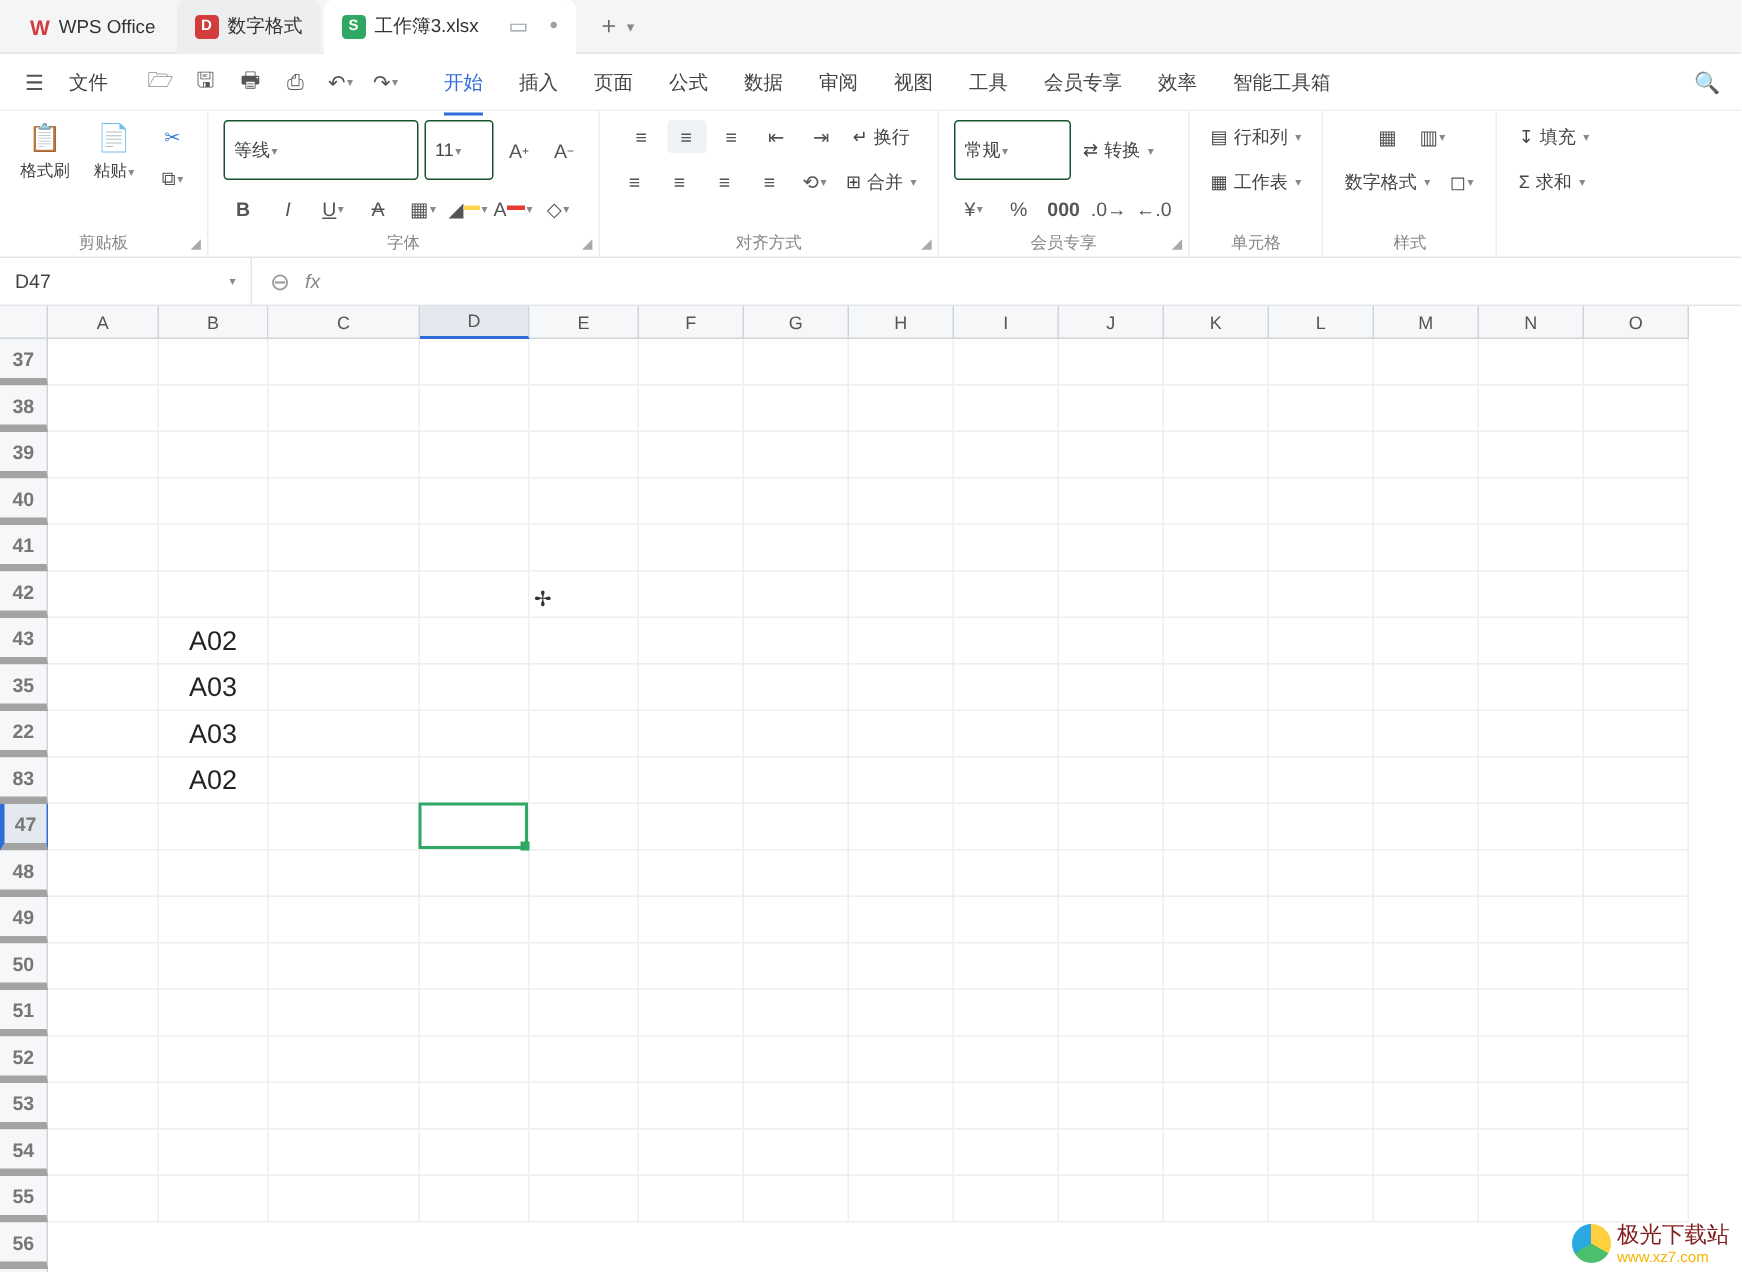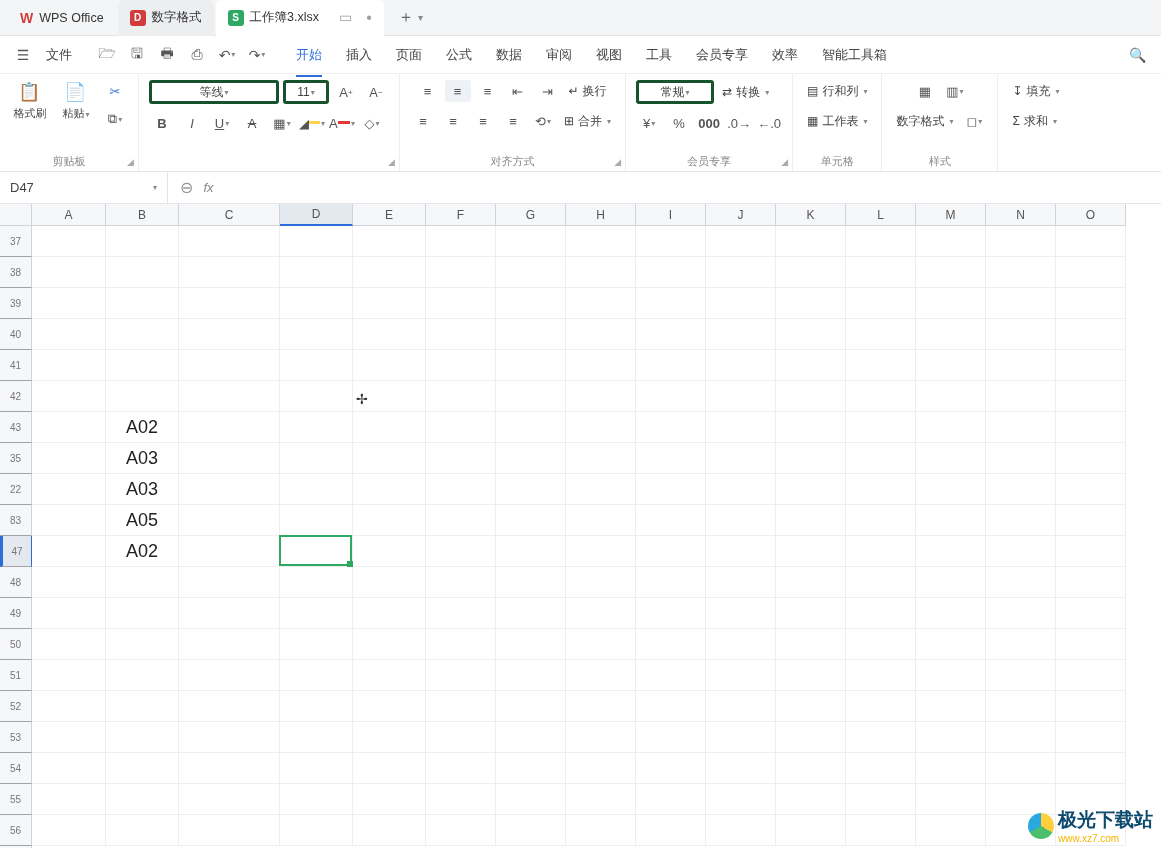--- a/index.html
+++ b/index.html
@@ -32,55 +32,55 @@
 .rgroup .rows { flex:1; display:flex; gap:6px; align-items:flex-start; }
 .rgroup .gname { font-size:11px; color:#888; text-align:center; padding-top:2px; }
 .rgroup .launcher { position:absolute; right:4px; bottom:4px; font-size:9px; color:#aaa; }
 .vstack { display:flex; flex-direction:column; gap:6px; align-items:center; }
 .hstack { display:flex; gap:4px; align-items:center; }
 .big { width:40px; text-align:center; font-size:11px; color:#444; }
 .big .ic { width:24px; height:24px; margin:0 auto 2px; display:flex; align-items:center; justify-content:center; font-size:18px; color:#555; }
 .small { width:26px; height:22px; display:flex; align-items:center; justify-content:center; font-size:13px; color:#555; border-radius:3px; }
 .small.sel { background:#eef1f5; }
 .dd { font-size:8px; color:#888; margin-left:1px; }
-.sel-box { height:24px; border:3px solid #14532d; border-radius:3px; display:flex; align-items:center; padding:0 6px; font-size:12px; color:#444; background:#fff; justify-content:center; }
+.sel-box { height:40px; border:1px solid #14532d; border-radius:3px; display:flex; align-items:center; padding:0 6px; font-size:12px; color:#444; background:#fff; justify-content:flex-start; }
 .sel-font { width:130px; }
 .sel-size { width:46px; }
 .sel-num { width:78px; }
 .lbl-btn { display:flex; align-items:center; gap:4px; font-size:12px; color:#444; height:22px; padding:0 4px; }
 .ic-sq { width:16px; height:16px; display:inline-flex; align-items:center; justify-content:center; }
 .colbar { width:18px; height:3px; display:block; margin-top:-2px; }
 
 
 .fx-row { height:32px; display:flex; align-items:center; border-bottom:1px solid #e3e5e8; }
 .name-box { width:168px; height:32px; border-right:1px solid #e3e5e8; display:flex; align-items:center; justify-content:space-between; padding:0 10px; font-size:13px; color:#444; }
 .fx-bar { flex:1; display:flex; align-items:center; gap:10px; padding:0 12px; }
 .fx-ic { color:#888; font-size:13px; font-style:italic; }
 
 
 .sheet { display:flex; height:calc(848px - 36px - 38px - 98px - 32px); position:relative; }
 .corner { width:32px; height:22px; border-right:1px solid #d0d4d9; border-bottom:1px solid #d0d4d9; background:#f6f7f8; flex:none; }
 .cols { display:flex; height:22px; }
 .colh { border-right:1px solid #d0d4d9; border-bottom:1px solid #d0d4d9; background:#f6f7f8; font-size:12px; color:#555; display:flex; align-items:center; justify-content:center; }
 .rows-area { display:flex; }
 .rowh-col { width:32px; flex:none; }
-.rowh { height:31px; border-right:1px solid #d0d4d9; border-bottom:1px solid #a3a3a3; background:#f6f7f8; font-size:10px; color:#777; display:flex; align-items:center; justify-content:center; }
+.rowh { height:31px; border-right:1px solid #d0d4d9; border-bottom:5px solid #a3a3a3; background:#f6f7f8; font-size:13px; color:#777; display:flex; align-items:center; justify-content:center;font-weight:bold; }
 .rowh.sel-row { background:#e4e9ef; border-left:3px solid #2e6dd9; border-right:1px solid #2e6dd9;}
 .grid { position:relative; }
 .grow { display:flex; height:31px; }
 .cell { border-right:1px solid #eceef0; border-bottom:1px solid #eceef0; font-size:18px; color:#222; display:flex; align-items:center; padding:0 6px; font-family:"DengXian","Microsoft YaHei",sans-serif; }
 .col-A{width:74px}.col-B{width:73px}.col-C{width:101px}.col-D{width:73px}.col-E{width:73px}.col-F{width:70px}.col-G{width:70px}.col-H{width:70px}.col-I{width:70px}.col-J{width:70px}.col-K{width:70px}.col-L{width:70px}.col-M{width:70px}.col-N{width:70px}.col-O{width:70px}
 .colh.sel-col{background:#e4e9ef;border-bottom:2px solid #2e6dd9;}
 .sel-cell { position:absolute; border:2px solid #2ea862; pointer-events:none; }
 .sel-handle { position:absolute; width:6px; height:6px; background:#2ea862; bottom:-3px; right:-3px; }
 .cursor-plus { position:absolute; font-size:14px; color:#333; pointer-events:none; }
 
 
 .wm { position:absolute; right:8px; bottom:4px; display:flex; align-items:center; gap:4px; font-size:12px; }
-.wm .l1{color:#0c4a6e;font-weight:bold;font-size:19px}
+.wm .l1{color:#7f1d1d;font-weight:normal;font-size:15px}
 .wm .l2{color:#f5b400;font-size:10px}
 .wm-logo{width:26px;height:26px;border-radius:50%;background:conic-gradient(#ffcf3e 0 120deg,#4bbf6b 120deg 240deg,#2aa9e0 240deg 360deg);}
 </style>
 </head>
 <body>
 
 <div class="tab-strip">
   <div class="app-tab wps">
     <span class="logo">W</span>
     <span>WPS Office</span>
@@ -192,20 +192,21 @@
           </div>
           <div class="small">
             <span>A</span>
               <span class="colbar" style="background:#e53935"></span>
               <span class="dd">▾</span>
           </div>
           <div class="small">◇<span class="dd">▾</span></div>
         </div>
       </div>
     </div>
+    <div class="gname">字体</div>
     <div class="launcher">◢</div>
   </div>
 
   <div class="rgroup">
     <div class="rows">
       <div class="vstack" style="gap:8px">
         <div class="hstack">
           <div class="small">≡</div>
           <div class="small sel">≡</div>
           <div class="small">≡</div>
@@ -534,37 +535,20 @@
             <div class="cell col-I" style="width: 70px;"></div>
             <div class="cell col-J" style="width: 70px;"></div>
             <div class="cell col-K" style="width: 70px;"></div>
             <div class="cell col-L" style="width: 70px;"></div>
             <div class="cell col-M" style="width: 70px;"></div>
             <div class="cell col-N" style="width: 70px;"></div>
             <div class="cell col-O" style="width: 70px;"></div>
           </div>
           <div class="grow">
             <div class="cell col-A" style="width: 74px;"></div>
-            <div class="cell col-B" style="width: 73px; justify-content: center;">A05</div>
-            <div class="cell col-C" style="width: 101px;"></div>
-            <div class="cell col-D" style="width: 73px;"></div>
-            <div class="cell col-E" style="width: 73px;"></div>
-            <div class="cell col-F" style="width: 70px;"></div>
-            <div class="cell col-G" style="width: 70px;"></div>
-            <div class="cell col-H" style="width: 70px;"></div>
-            <div class="cell col-I" style="width: 70px;"></div>
-            <div class="cell col-J" style="width: 70px;"></div>
-            <div class="cell col-K" style="width: 70px;"></div>
-            <div class="cell col-L" style="width: 70px;"></div>
-            <div class="cell col-M" style="width: 70px;"></div>
-            <div class="cell col-N" style="width: 70px;"></div>
-            <div class="cell col-O" style="width: 70px;"></div>
-          </div>
-          <div class="grow">
-            <div class="cell col-A" style="width: 74px;"></div>
             <div class="cell col-B" style="width: 73px; justify-content: center;">A02</div>
             <div class="cell col-C" style="width: 101px;"></div>
             <div class="cell col-D" style="width: 73px;"></div>
             <div class="cell col-E" style="width: 73px;"></div>
             <div class="cell col-F" style="width: 70px;"></div>
             <div class="cell col-G" style="width: 70px;"></div>
             <div class="cell col-H" style="width: 70px;"></div>
             <div class="cell col-I" style="width: 70px;"></div>
             <div class="cell col-J" style="width: 70px;"></div>
             <div class="cell col-K" style="width: 70px;"></div>

